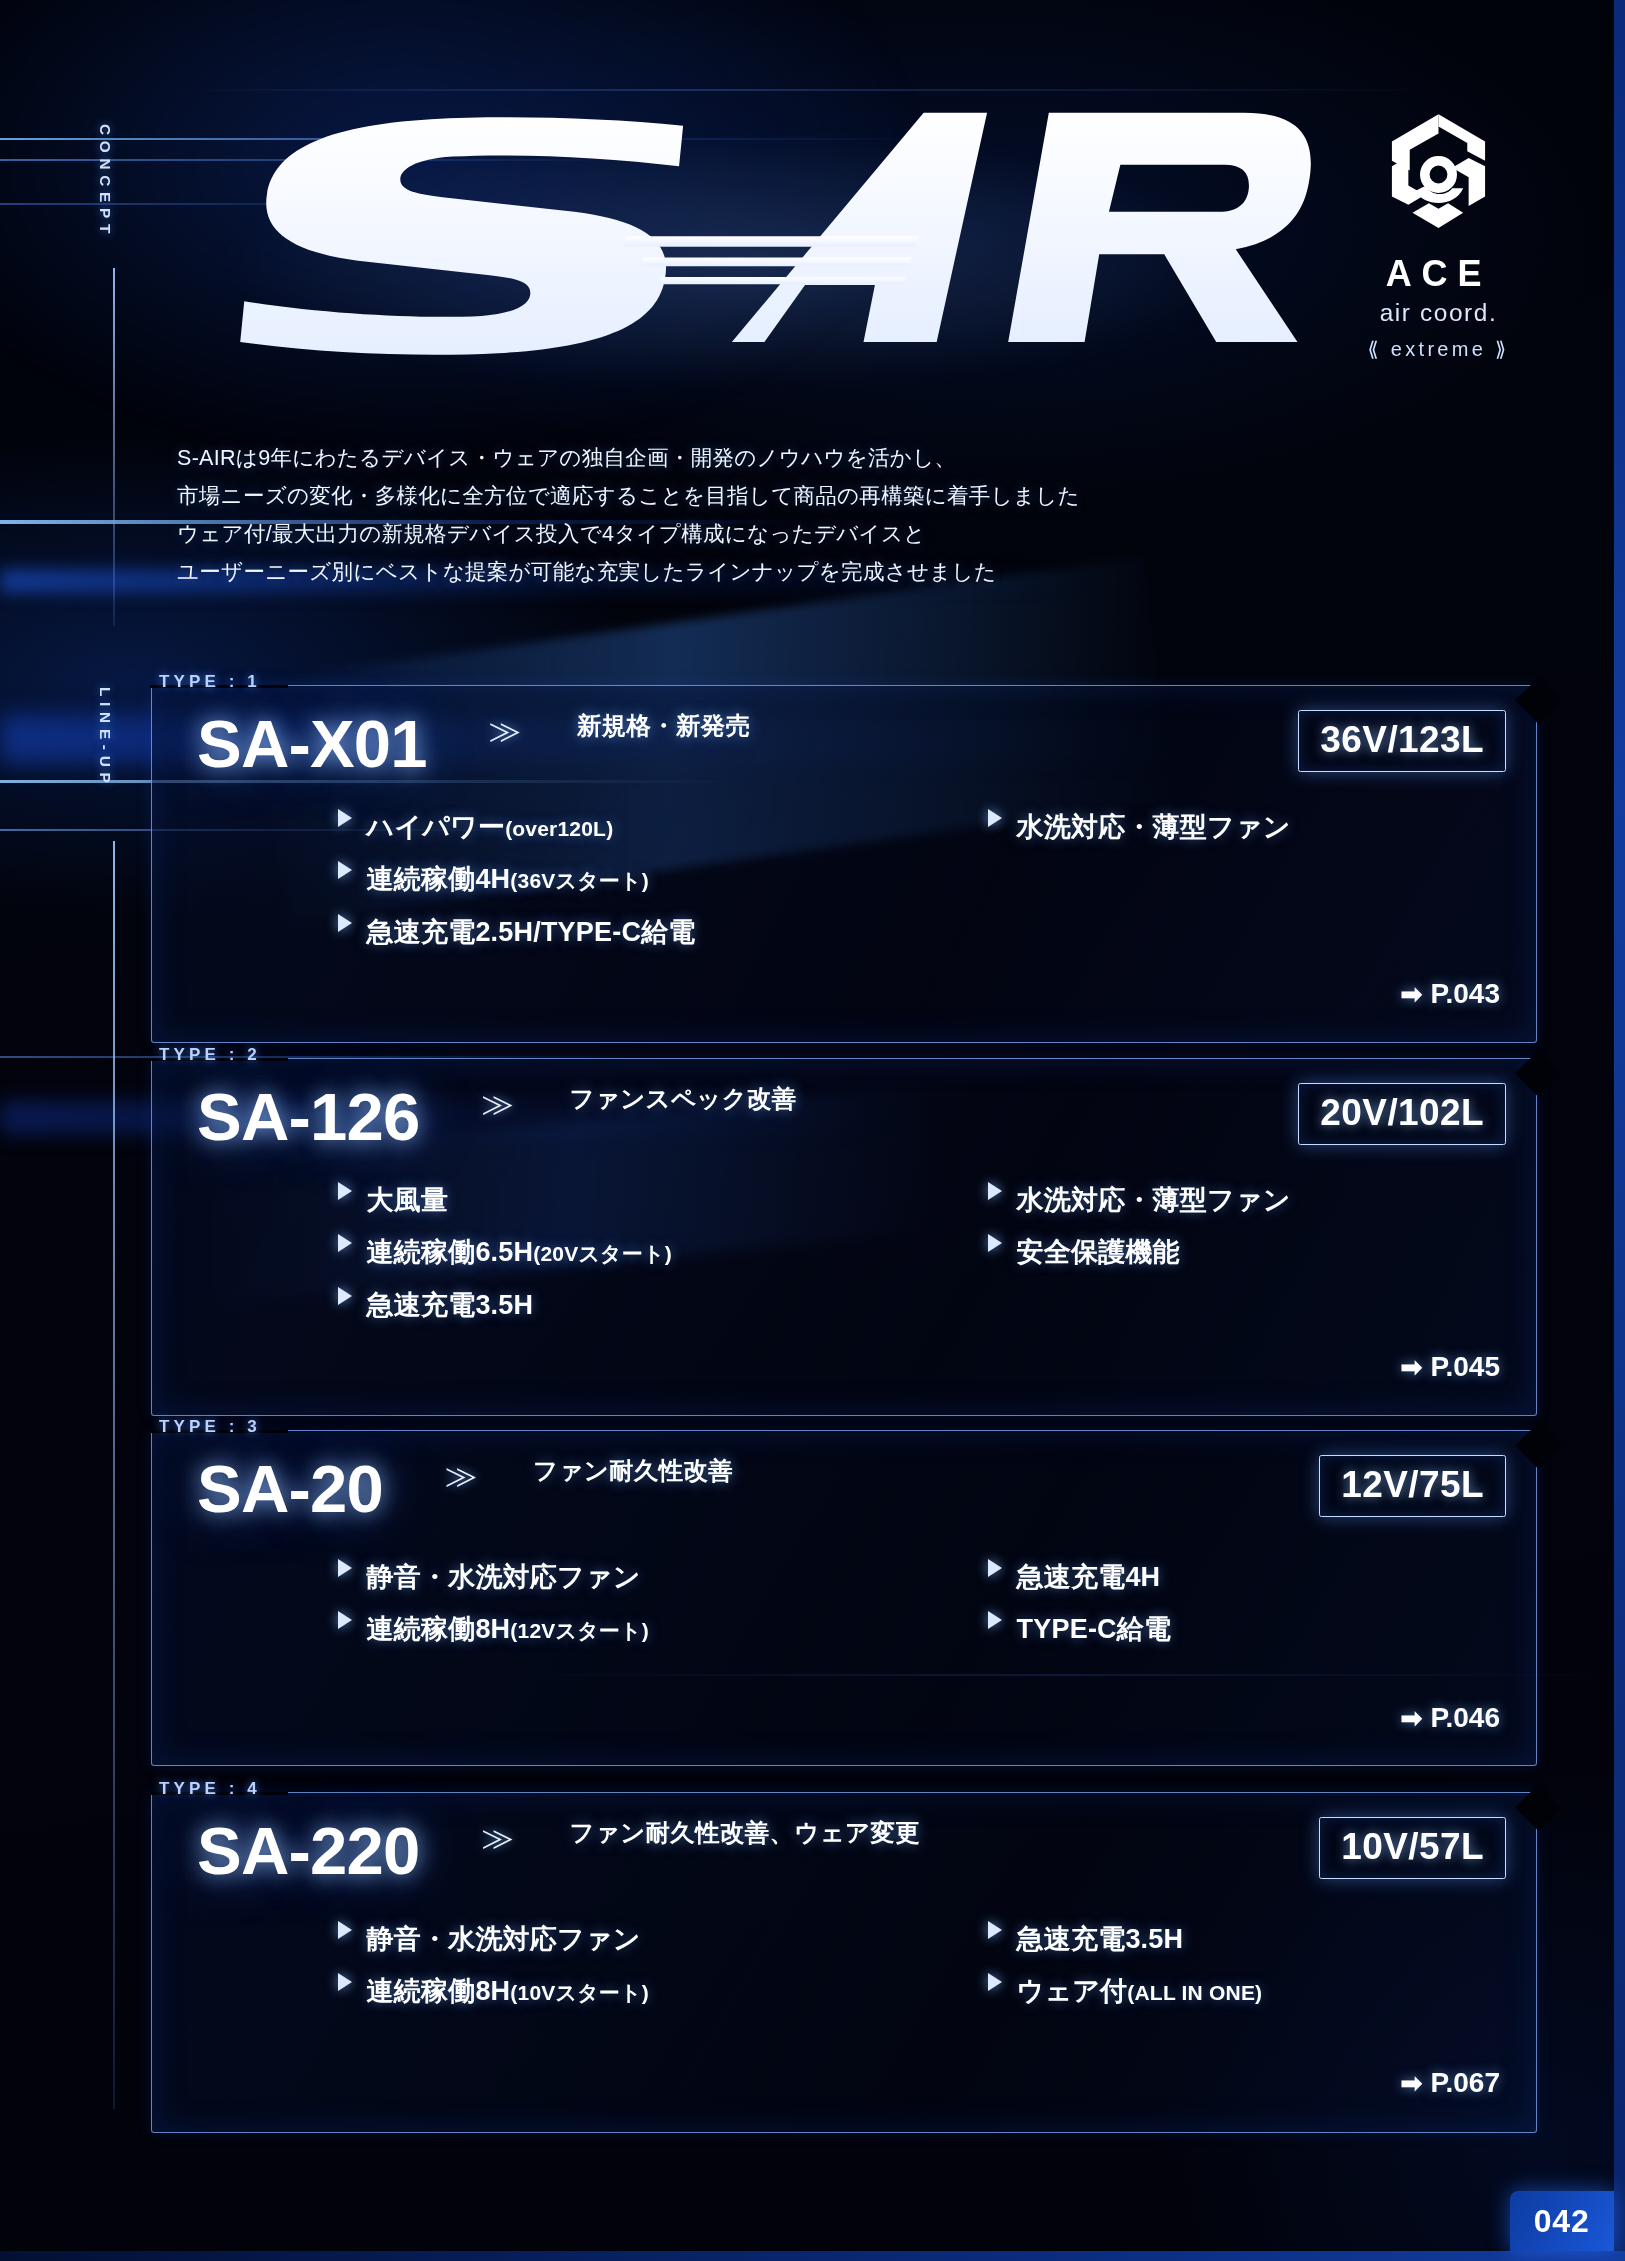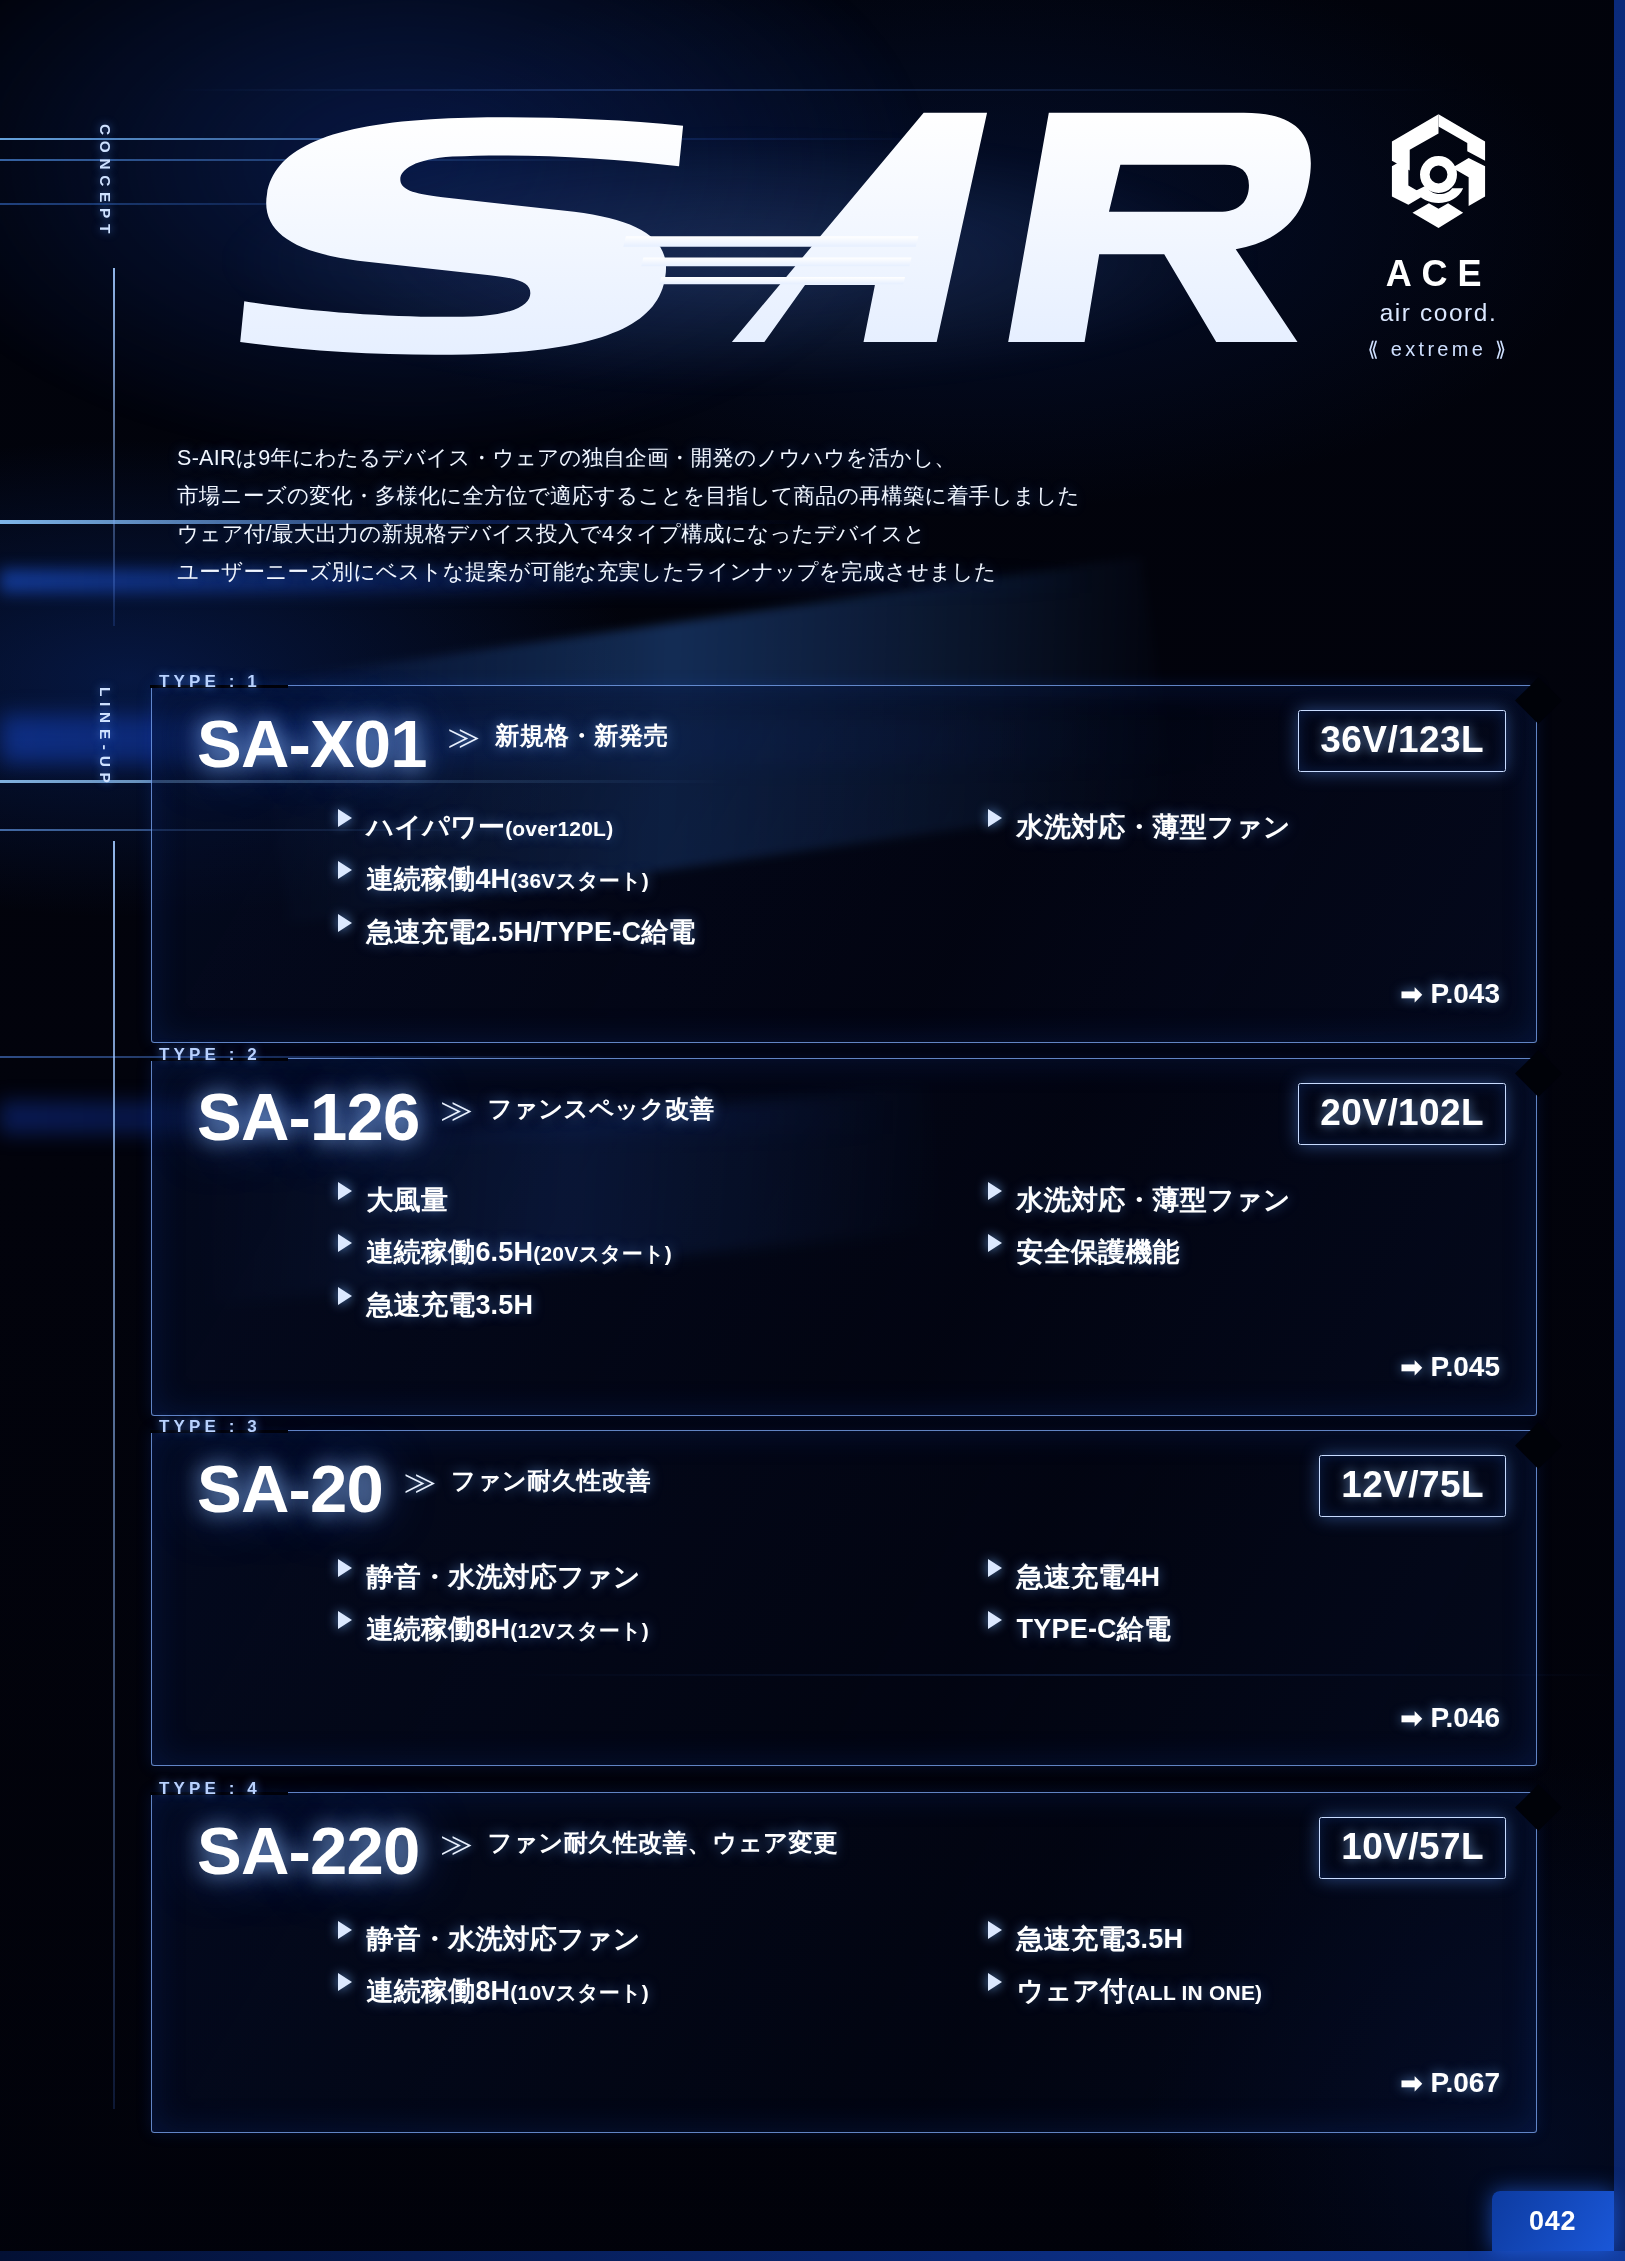--- a/index.html
+++ b/index.html
@@ -109,21 +109,21 @@
   }
   
   .frame::before{
     content:""; position:absolute; left:-1.6px; top:-1.6px; width:138px; height:3.3px;
     background:#000208;
   }
   .frame::after{
     content:""; position:absolute; right:-2.4px; top:-2.4px; width:32.5px; height:32.5px;
     background:#000208; transform: rotate(45deg) translate(11.4px,-11.4px);
   }
-  .prodrow { position:absolute; left: 46px; top: 36px; display:flex; align-items:center; }
+  .prodrow { position:absolute; left: 46px; top: 36px; display:flex; align-items:flex-start;gap:41px; }
   .prodname {
     color:#fff; font-size: 67px; font-weight: 800; letter-spacing: -0.8px; line-height:67px;
     text-shadow: 0 0 21px rgba(150,195,255,.85), 0 0 49px rgba(60,120,255,.55);
     font-family:"Liberation Sans", sans-serif;
   }
   .chev { color:#eaf2ff; font-size: 32.5px; margin: 0 14.6px 11.4px 21px; text-shadow:0 0 9.8px rgba(120,180,255,.8);}
   .tagline { color:#ffffff; font-size: 24.4px; font-weight: 700; margin-bottom: 14.6px; letter-spacing:0.4px;
     text-shadow: 0 0 13px rgba(110,170,255,.6);}
   .spec {
     position:absolute; right: 31px; top: 36px;
@@ -151,23 +151,23 @@
   .ftext .sm { font-size: 21px; font-weight: 600; }
   .pageref {
     position:absolute; right: 37px; color:#fff; font-size: 28px; font-weight: 800;
     text-shadow:0 0 11.4px rgba(120,180,255,.6);
   }
   .pageref .arrow { color:#fff; margin-right: 8.1px; font-size: 26px; }
 
   
   #pagenum {
     position:absolute; right: 11.4px; bottom: 9.8px;
-    width: 122px; height: 60px;
+    width: 104px; height: 60px;
     background: linear-gradient(120deg,#0d3ba0,#1a57d8);
-    color:#fff; font-size: 27px; font-weight:700; letter-spacing:0.8px;
+    color:#fff; font-size: 32px; font-weight:700; letter-spacing:0.8px;
     display:flex; align-items:center; justify-content:center;
     border-top-left-radius: 8.1px;
     box-shadow: 0 0 21px rgba(40,110,255,.6);
   }
 </style>
 </head>
 <body>
 
 <div id="page">
 

